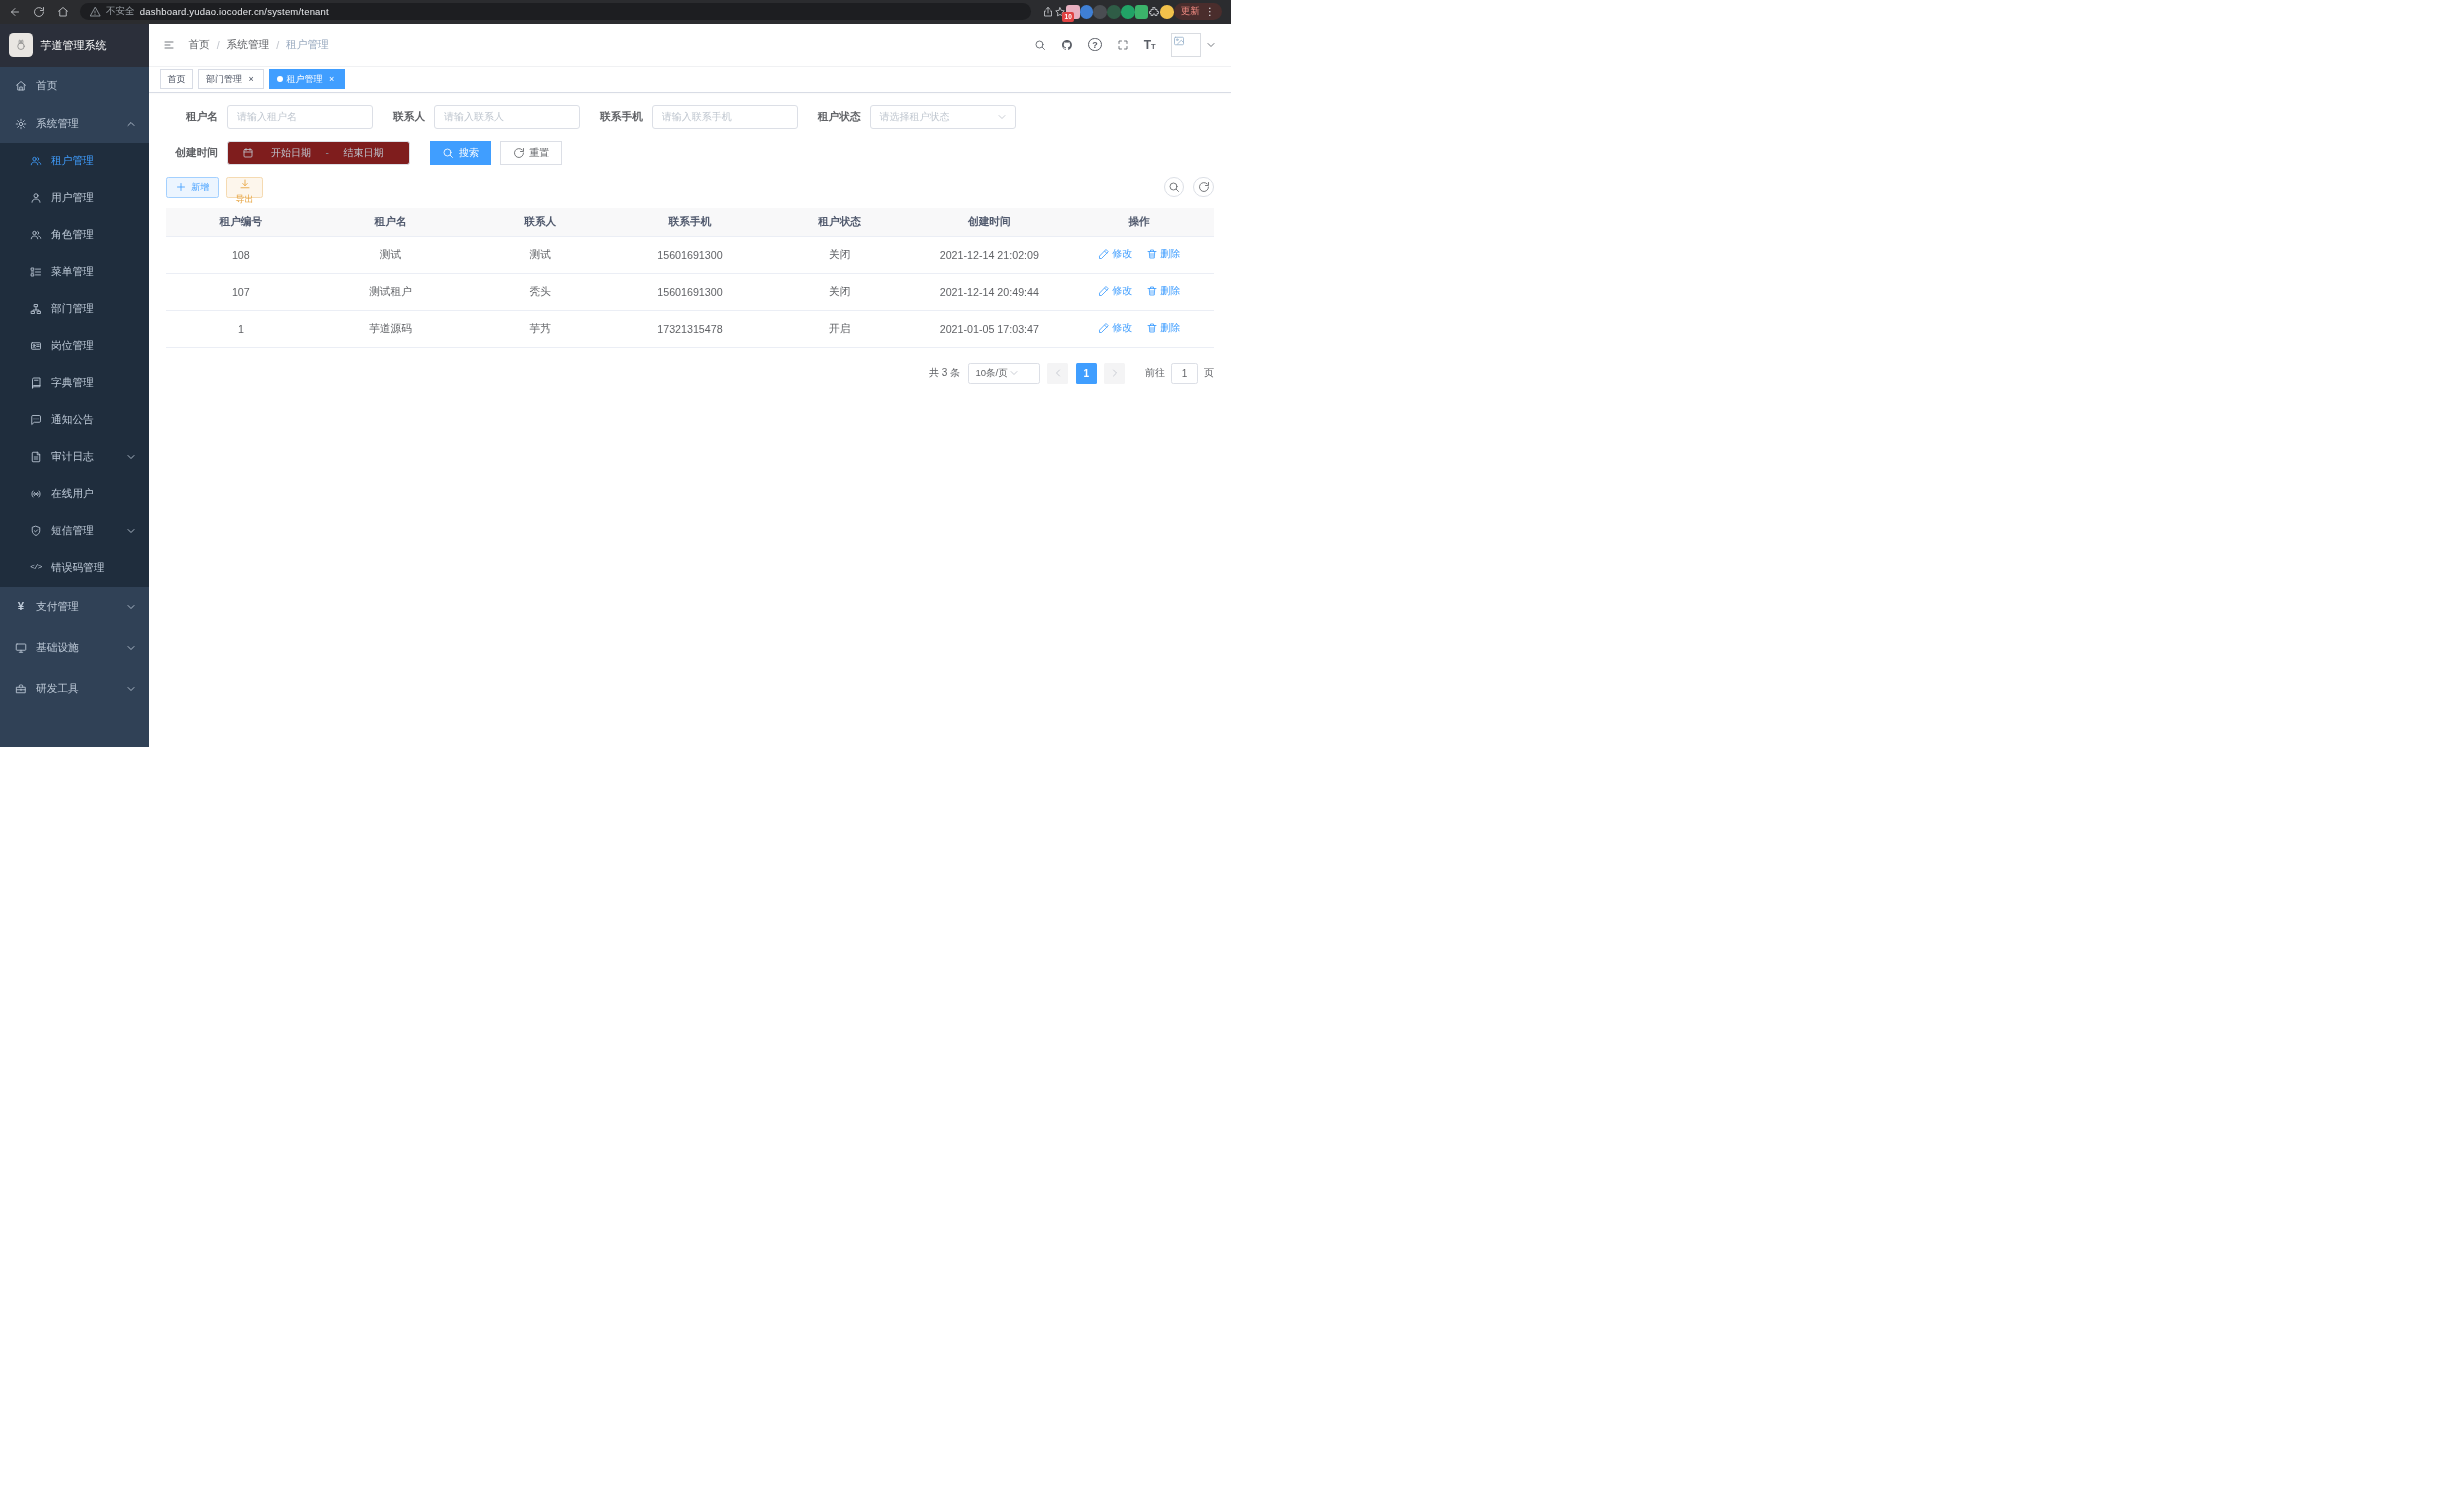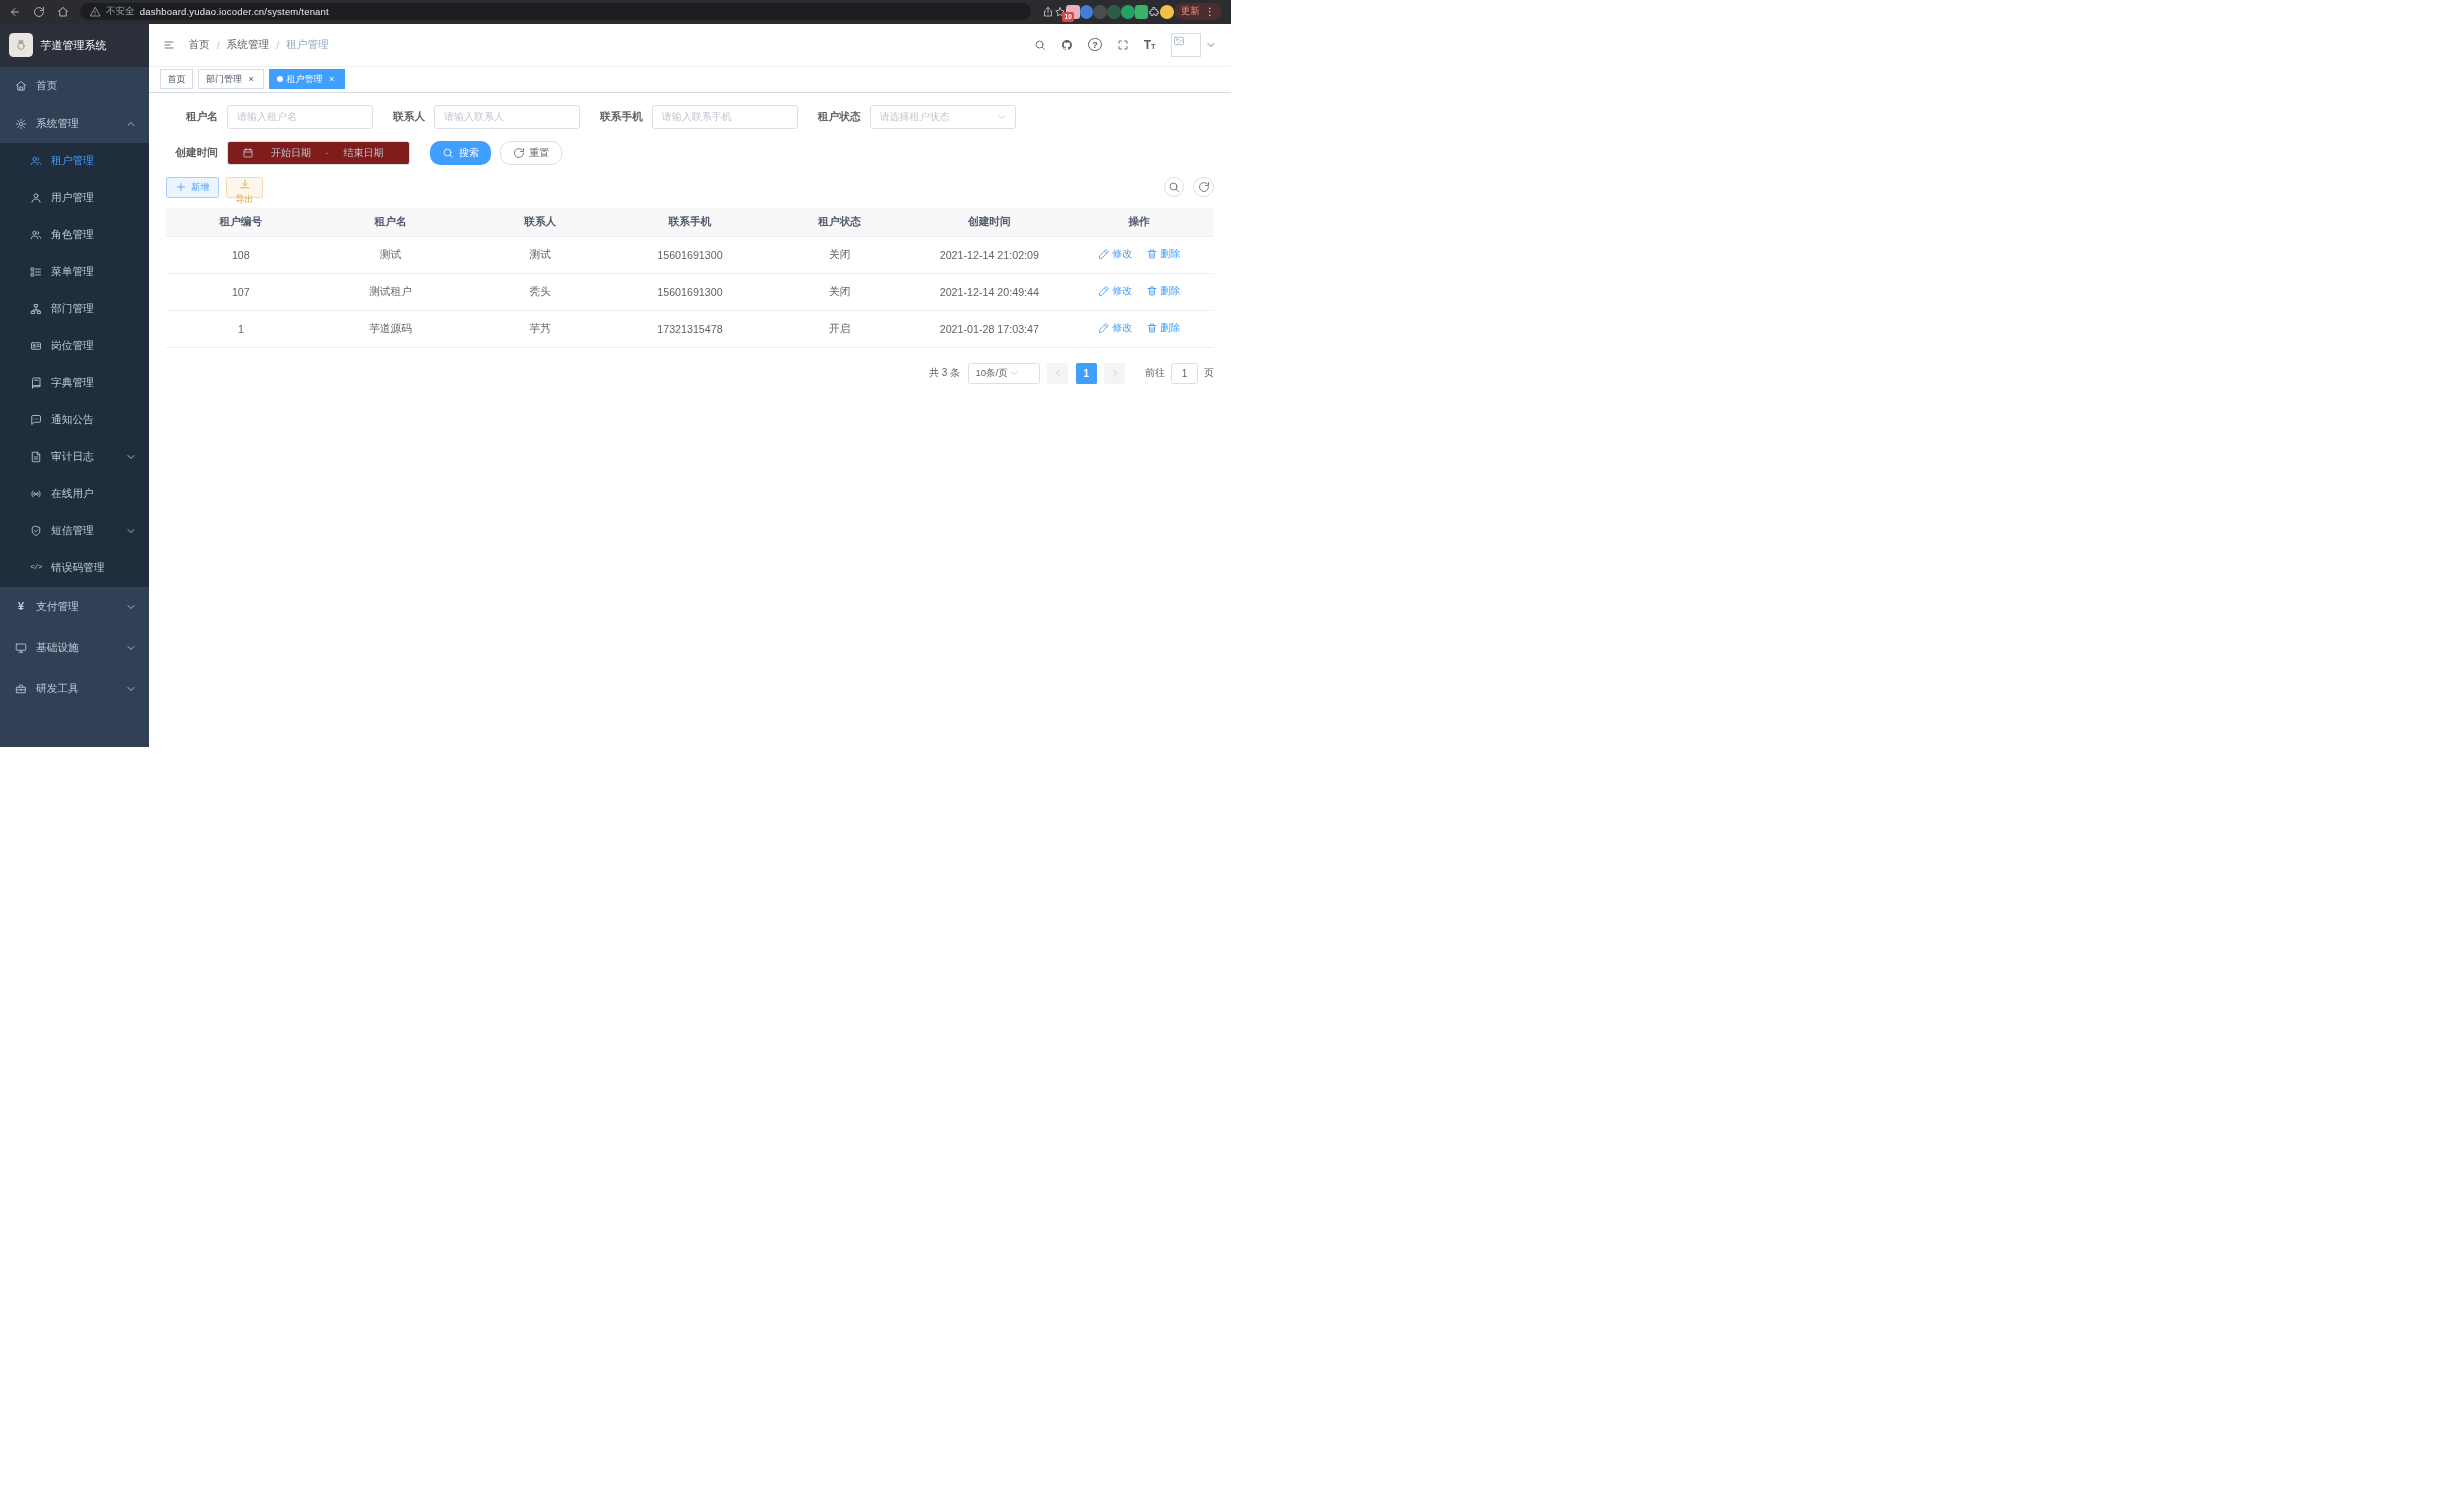--- a/index.html
+++ b/index.html
@@ -62,21 +62,21 @@
   .flabel { font-size:10.7px; font-weight:700; color:#606266; padding-right:9px; white-space:nowrap; }
   .flabel.fixed { width:61px; text-align:right; }
   .inp { width:146px; height:24px; border:0.8px solid #dcdfe6; border-radius:3px; padding:0 9px; font-size:10px; color:#606266; background:#fff; font-family:inherit; outline:none; }
   .inp::placeholder { color:#bfc6cf; }
   .sel { width:146px; height:24px; border:0.8px solid #dcdfe6; border-radius:3px; padding:0 6.9px 0 9px; display:flex; align-items:center; justify-content:space-between; font-size:10px; color:#bfc6cf; background:#fff; cursor:pointer; }
   .sel .chev { color:#c0c4cc; }
   .daterange { width:183px; height:24px; border:0.8px solid #dcdfe6; border-radius:3px; display:flex; align-items:center; padding:0 14px; font-size:10px; color:#bfc6cf; background:#7f1d1d; cursor:pointer; }
   .daterange .cal { color:#c0c4cc; margin-right:5.3px; }
   .daterange .ph { flex:1; text-align:center; }
   .daterange .rsep { color:#8a8f99; padding:0 3px; }
-  .btn { height:24px; border:0.8px solid transparent; border-radius:10px; padding:0 11.4px; font-size:10px; display:inline-flex; align-items:center; gap:4.6px; cursor:pointer; font-family:inherit; }
+  .btn { height:24px; border:0.8px solid transparent; border-radius:0; padding:0 11.4px; font-size:10px; display:inline-flex; align-items:center; gap:4.6px; cursor:pointer; font-family:inherit; }
   .btn-primary { background:#409eff; color:#fff; }
   .btn-default { background:#fff; border-color:#dcdfe6; color:#606266; }
   .ml12 { margin-left:9px; }
 
   .actions { display:flex; align-items:center; margin:3px 0 10.7px; }
   .btn-mini { height:21px; border-radius:2.3px; padding:0 8.4px; font-size:9px; display:inline-flex; align-items:center; gap:3.8px; cursor:pointer; font-family:inherit; }
   .btn-add { color:#409eff; background:#ecf5ff; border:0.8px solid #a3d0ff; }
   .btn-export { color:#e6a23c; background:#fdf6ec; border:0.8px solid #f5dab1; margin-left:7.6px;flex-direction:column; }
   .icon-btns { margin-left:auto; display:flex; gap:9px; }
   .circ-btn { width:20.6px; height:20.6px; border-radius:50%; border:0.8px solid #dcdfe6; background:#fff; color:#606266; display:flex; align-items:center; justify-content:center; cursor:pointer; }
@@ -565,21 +565,21 @@
                   <span>删除</span>
                 </span>
             </td>
           </tr>
           <tr>
             <td>1</td>
             <td>芋道源码</td>
             <td>芋艿</td>
             <td>17321315478</td>
             <td>开启</td>
-            <td>2021-01-28 17:03:47</td>
+            <td>2021-01-05 17:03:47</td>
             <td>
               <span class="op-link">
                   <svg class="ic s12" viewBox="0 0 24 24">
                     <path d="M16.5 3.5l4 4L7 21H3v-4z M13.5 6.5l4 4"></path>
                   </svg>
                   <span>修改</span>
                 </span>
               <span class="op-link">
                   <svg class="ic s12" viewBox="0 0 24 24">
                     <path d="M4 7h16 M9 7V4h6v3 M6.5 7l1 13h9l1-13 M10 11v6 M14 11v6"></path>

